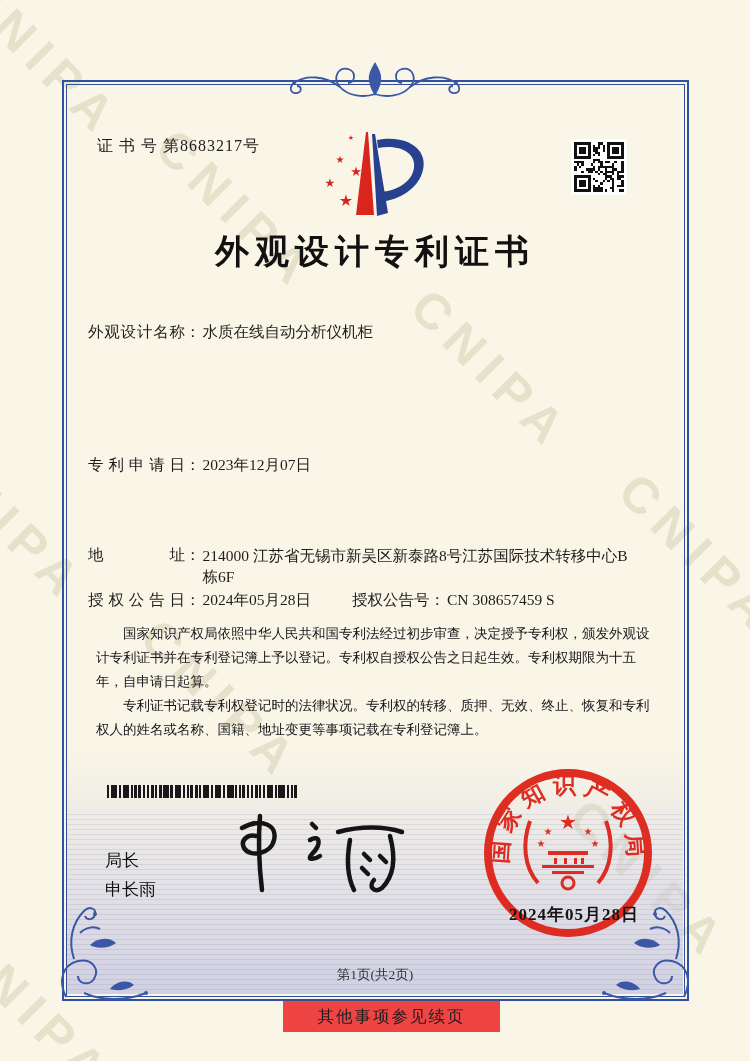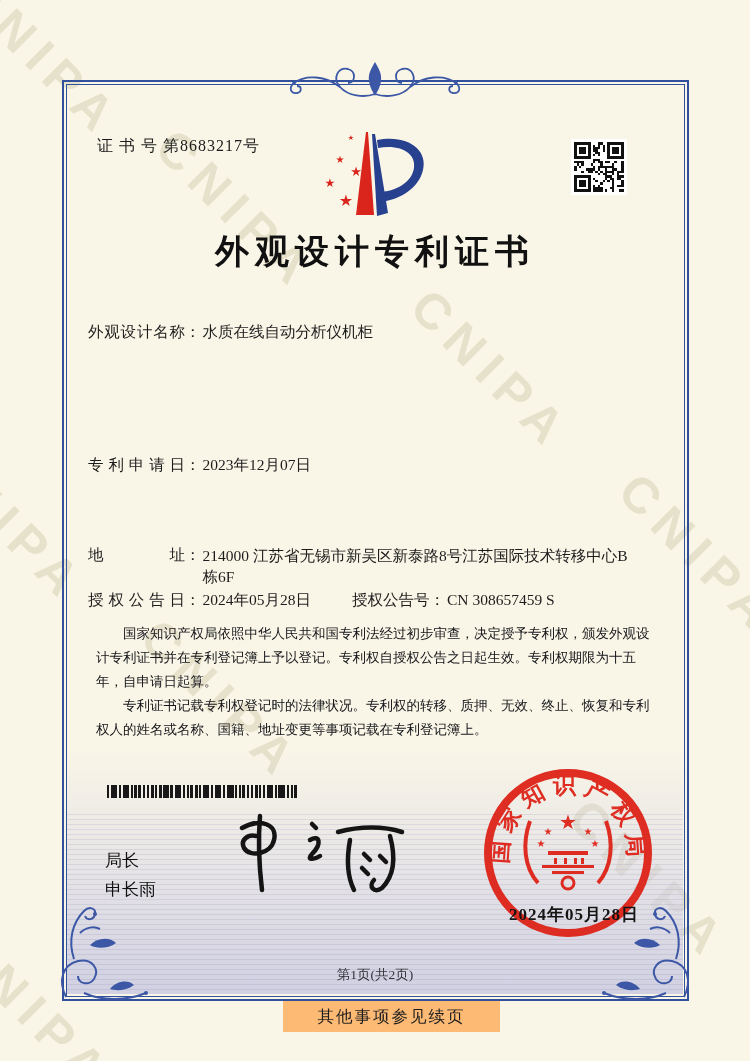--- a/index.html
+++ b/index.html
@@ -69,21 +69,21 @@
   .director{position:absolute;left:105px;top:846px;font-size:17px;line-height:29px;
     font-family:"Liberation Sans","DejaVu Sans",sans-serif;color:#111;z-index:6;}
   .signature{position:absolute;left:226px;top:810px;z-index:6;}
   .seal{position:absolute;left:478px;top:763px;z-index:6;opacity:.95;}
   .seal-date{position:absolute;left:509px;top:903px;font-size:17px;font-weight:bold;
     letter-spacing:1px;color:#141414;z-index:7;}
 
   .page-num{position:absolute;left:0;right:0;top:966px;text-align:center;
     font-size:13.5px;color:#33333a;z-index:5;}
   .continuation{position:absolute;left:283px;top:1001px;width:217px;height:31px;
-    background:#fdba74;display:flex;align-items:center;justify-content:center;
+    background:#ef4444;display:flex;align-items:center;justify-content:center;
     font-size:16.5px;letter-spacing:2px;color:#1d1d1d;z-index:6;}
 </style>
 </head>
 <body>
 
 <div class="page">
 
   <div class="watermark" style="left:-10px;top:-35px">CNIPA</div>
   <div class="watermark" style="left:185px;top:118px">CNIPA</div>
   <div class="watermark" style="left:440px;top:278px">CNIPA</div>

